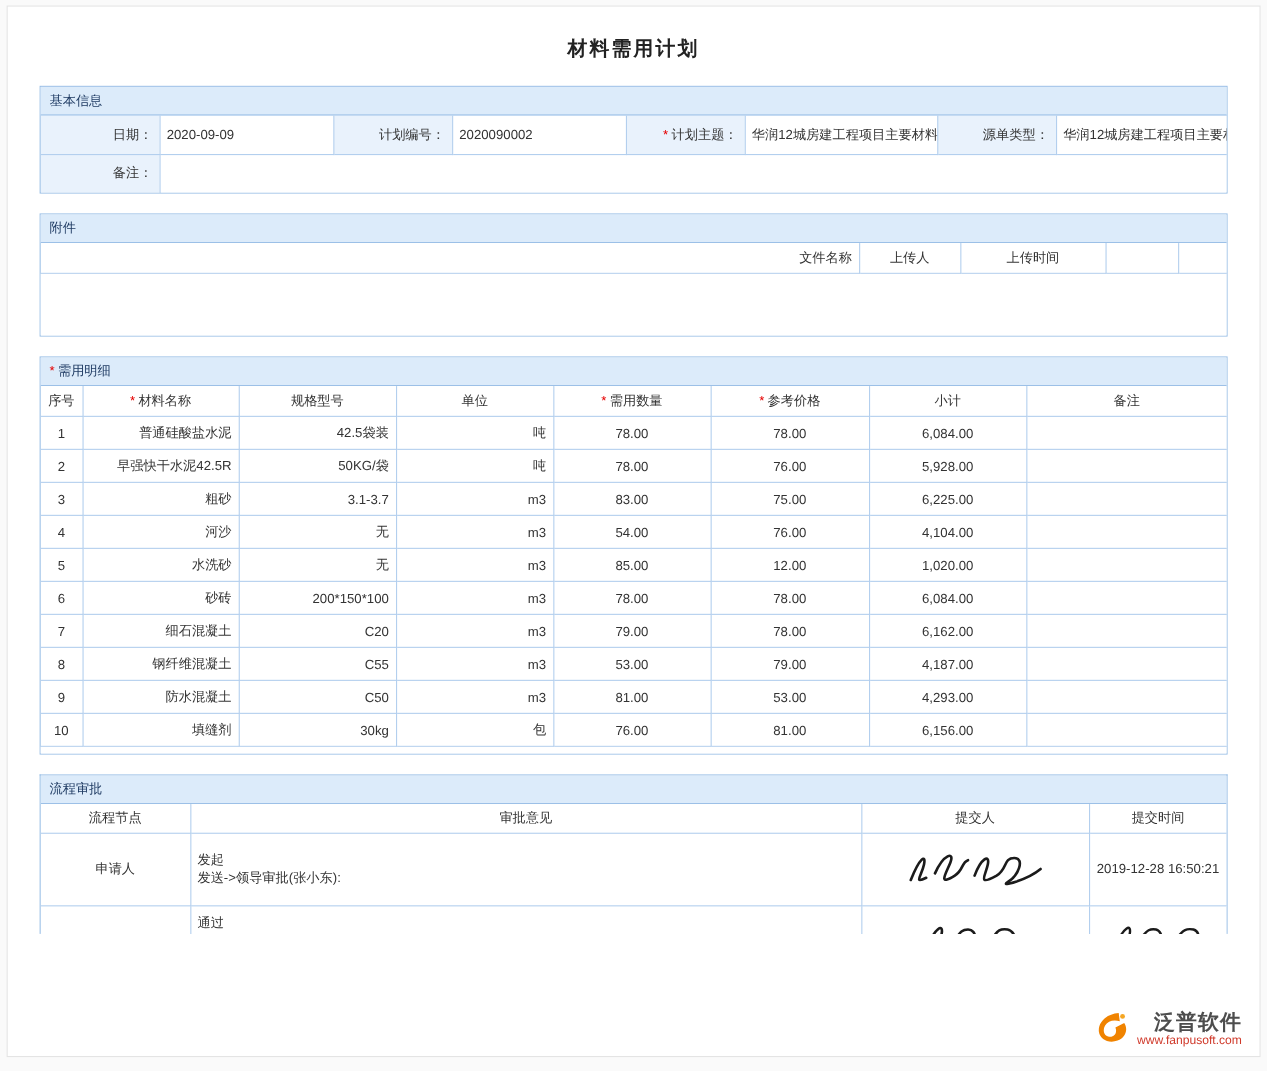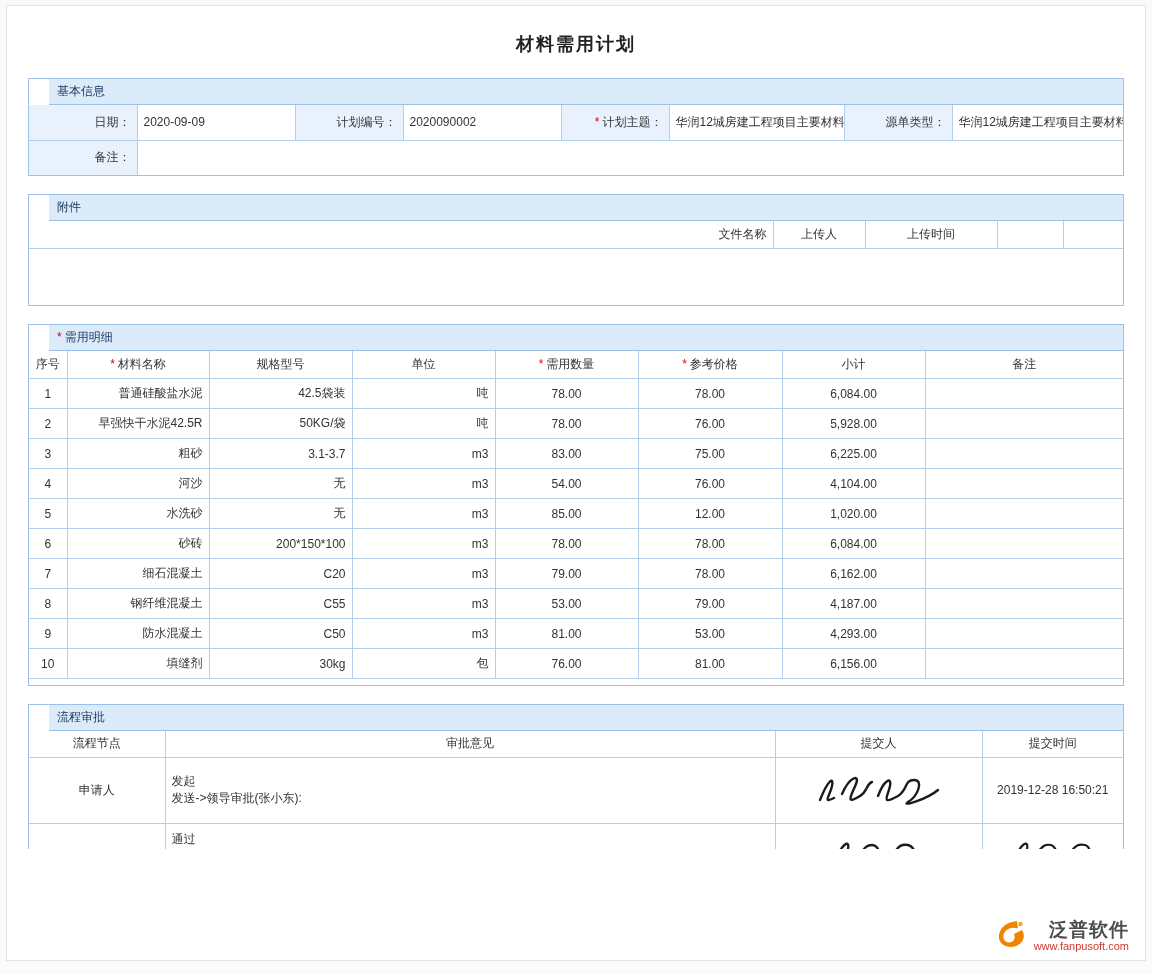--- a/index.html
+++ b/index.html
@@ -1,32 +1,32 @@
 <!DOCTYPE html>
 <html><head>
 <meta charset="utf-8">
 <style>
   * { box-sizing: border-box; margin: 0; padding: 0; }
   html, body { background: #fafafa; }
   body { font-family: "Liberation Sans", "DejaVu Sans", sans-serif; color: #333; }
 
   .panel {
     width: 1140px; margin: 5px auto; background: #fff;
-    border: 1px solid #e4e4e4; padding: 0 21px 8px;
+    border: 1px solid #e4e4e4; padding: 0 29px 8px;
     position: relative; min-height: 956px;
   }
   .title {
     text-align: center; font-size: 18px; font-weight: bold; color: #222;
     letter-spacing: 2px; padding: 26px 0 22px;
   }
 
   .section { border: 1px solid #9cc0e7; margin-bottom: 18px; background: #fff; }
   .section-bar {
     background: #dcebfa; border-bottom: 1px solid #9cc0e7;
-    padding: 4px 8px; font-size: 12px; color: #1f3b63; margin-left: 20px;
+    padding: 4px 8px; font-size: 12px; color: #1f3b63;
   }
 
   table { width: 100%; border-collapse: collapse; table-layout: fixed; font-size: 12px; color: #333; }
   td, th {
     border-right: 1px solid #b3cfee; border-bottom: 1px solid #b3cfee;
     padding: 0 6px; overflow: hidden; white-space: nowrap; font-weight: normal;
     background: #fff;
   }
   td:last-child, th:last-child { border-right: none; }
   table.flush tr:last-child td { border-bottom: none; }

